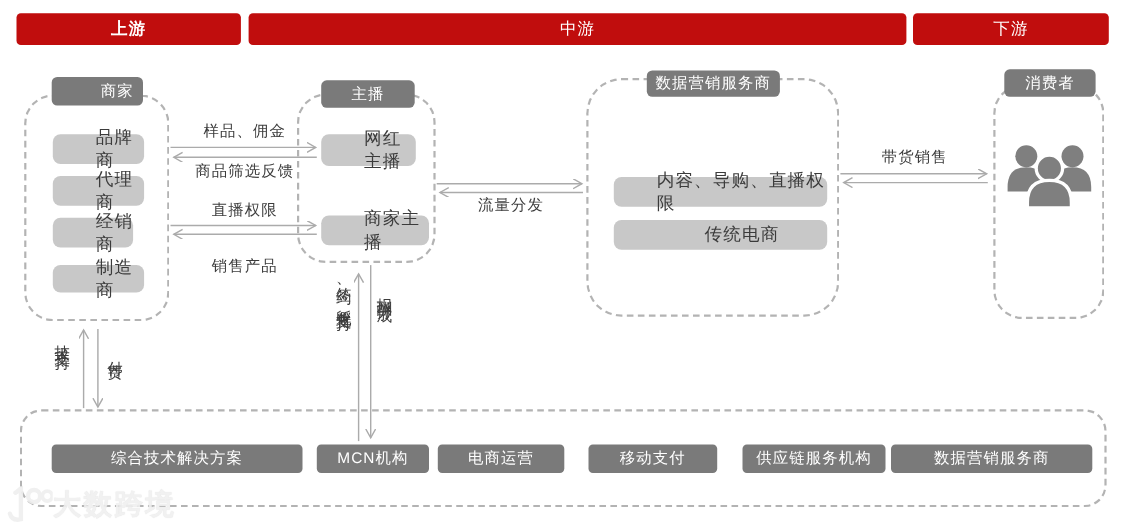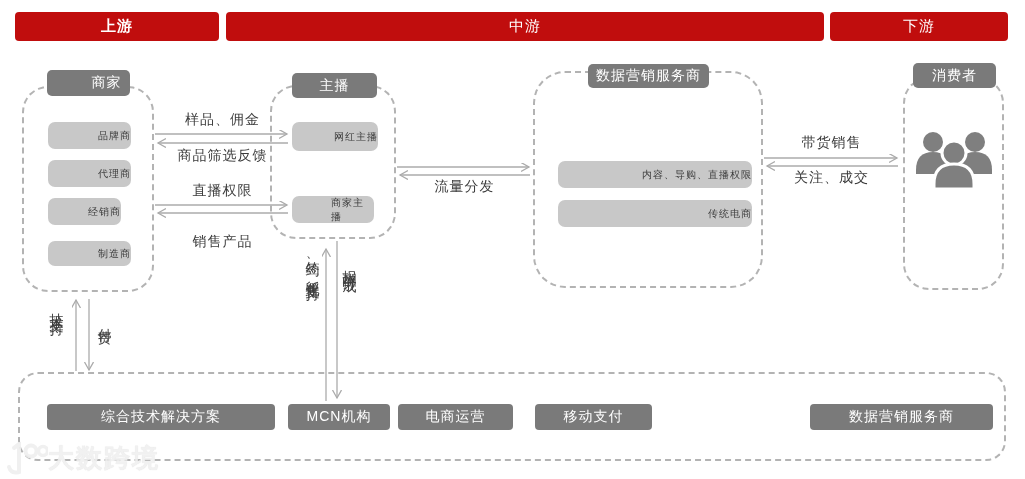--- a/index.html
+++ b/index.html
@@ -19,22 +19,22 @@
     position:absolute; border:2px dashed #B3B3B3; border-radius:26px;
     background:transparent;
   }
   .hdr {
     position:absolute; background:#7A7A7A; color:#ffffff; border-radius:5px;
     display:flex; align-items:center; justify-content:center;
     font-size:14px; letter-spacing:1px; z-index:3;
   }
   .item {
     position:absolute; background:#C8C8C8; color:#3B3B3B; border-radius:7px;
-    display:flex; align-items:center; justify-content:flex-end;
-    font-size:10px; letter-spacing:1px; z-index:2;padding-left:39px;
+    display:flex; align-items:center; justify-content:center;
+    font-size:16px; letter-spacing:1px; z-index:2;padding-left:39px;
   }
   .svc {
     position:absolute; top:404px; height:26px;
     background:#7A7A7A; color:#ffffff; border-radius:4px;
     display:flex; align-items:center; justify-content:center;
     font-size:14px; letter-spacing:1px; z-index:2;
   }
   .flabel {
     position:absolute; font-size:14px; color:#3C3C3C;
     text-align:center; white-space:nowrap; z-index:2; letter-spacing:1px;
@@ -114,21 +114,21 @@
     <span>制造商</span>
   </div>
 
   <div class="dashedbox" style="left:270px; top:85px; width:126px; height:154px;"></div>
   <div class="hdr" style="left:292px; top:73px; width:85px; height:25px;">
     <span>主播</span>
   </div>
   <div class="item" style="left:292px; top:122px; width:86px; height:29px;">
     <span>网红主播</span>
   </div>
-  <div class="item" style="left:292px; top:196px; width:82px; height:27px;">
+  <div class="item" style="left:292px; top:196px; width:98px; height:27px;">
     <span>商家主播</span>
   </div>
 
   <div class="dashedbox" style="left:533px; top:71px; width:230px; height:217px; border-radius:32px;"></div>
   <div class="hdr" style="left:588px; top:64px; width:121px; height:24px;">
     <span>数据营销服务商</span>
   </div>
   <div class="item" style="left:558px; top:161px; width:194px; height:27px;">
     <span>内容、导购、直播权限</span>
   </div>
@@ -157,31 +157,33 @@
   </div>
   <div class="svc" style="left:288px; width:102px;">
     <span>MCN机构</span>
   </div>
   <div class="svc" style="left:398px; width:115px;">
     <span>电商运营</span>
   </div>
   <div class="svc" style="left:535px; width:117px;">
     <span>移动支付</span>
   </div>
+  <div class="svc" style="left:675px; width:130px;">
+    <span>供应链服务机构</span>
+  </div>
   <div class="svc" style="left:810px; width:183px;">
     <span>数据营销服务商</span>
   </div>
 
   <div class="flabel" style="left:155px; top:111px; width:135px;">样品、佣金</div>
   <div class="flabel" style="left:155px; top:147px; width:135px;">商品筛选反馈</div>
   <div class="flabel" style="left:155px; top:182px; width:135px;">直播权限</div>
   <div class="flabel" style="left:155px; top:216px; width:135px;margin-top:17px;">销售产品</div>
   <div class="flabel" style="left:396px; top:178px; width:137px;">流量分发</div>
   <div class="flabel" style="left:763px; top:134px; width:137px;">带货销售</div>
-  <div class="flabel" style="left:763px; top:169px; width:137px;">关注、成交</div>
 
   <div class="vlabel" style="left:50px; top:302px;">技术支持</div>
   <div class="vlabel" style="left:98px; top:317px;">付费</div>
   <div class="vlabel" style="left:306px; top:250px; letter-spacing:2px;">签约、孵化支持</div>
   <div class="vlabel" style="left:343px; top:259px;">报酬分成</div>
 
   <div class="watermark">
     <svg width="42" height="34" viewBox="0 0 42 34">
       <g fill="none" stroke="#EFEFEF" stroke-width="4" stroke-linecap="round">
         <path d="M8,6 q3,-2 5,-4 v28 q-8,2 -10,-5"></path>

